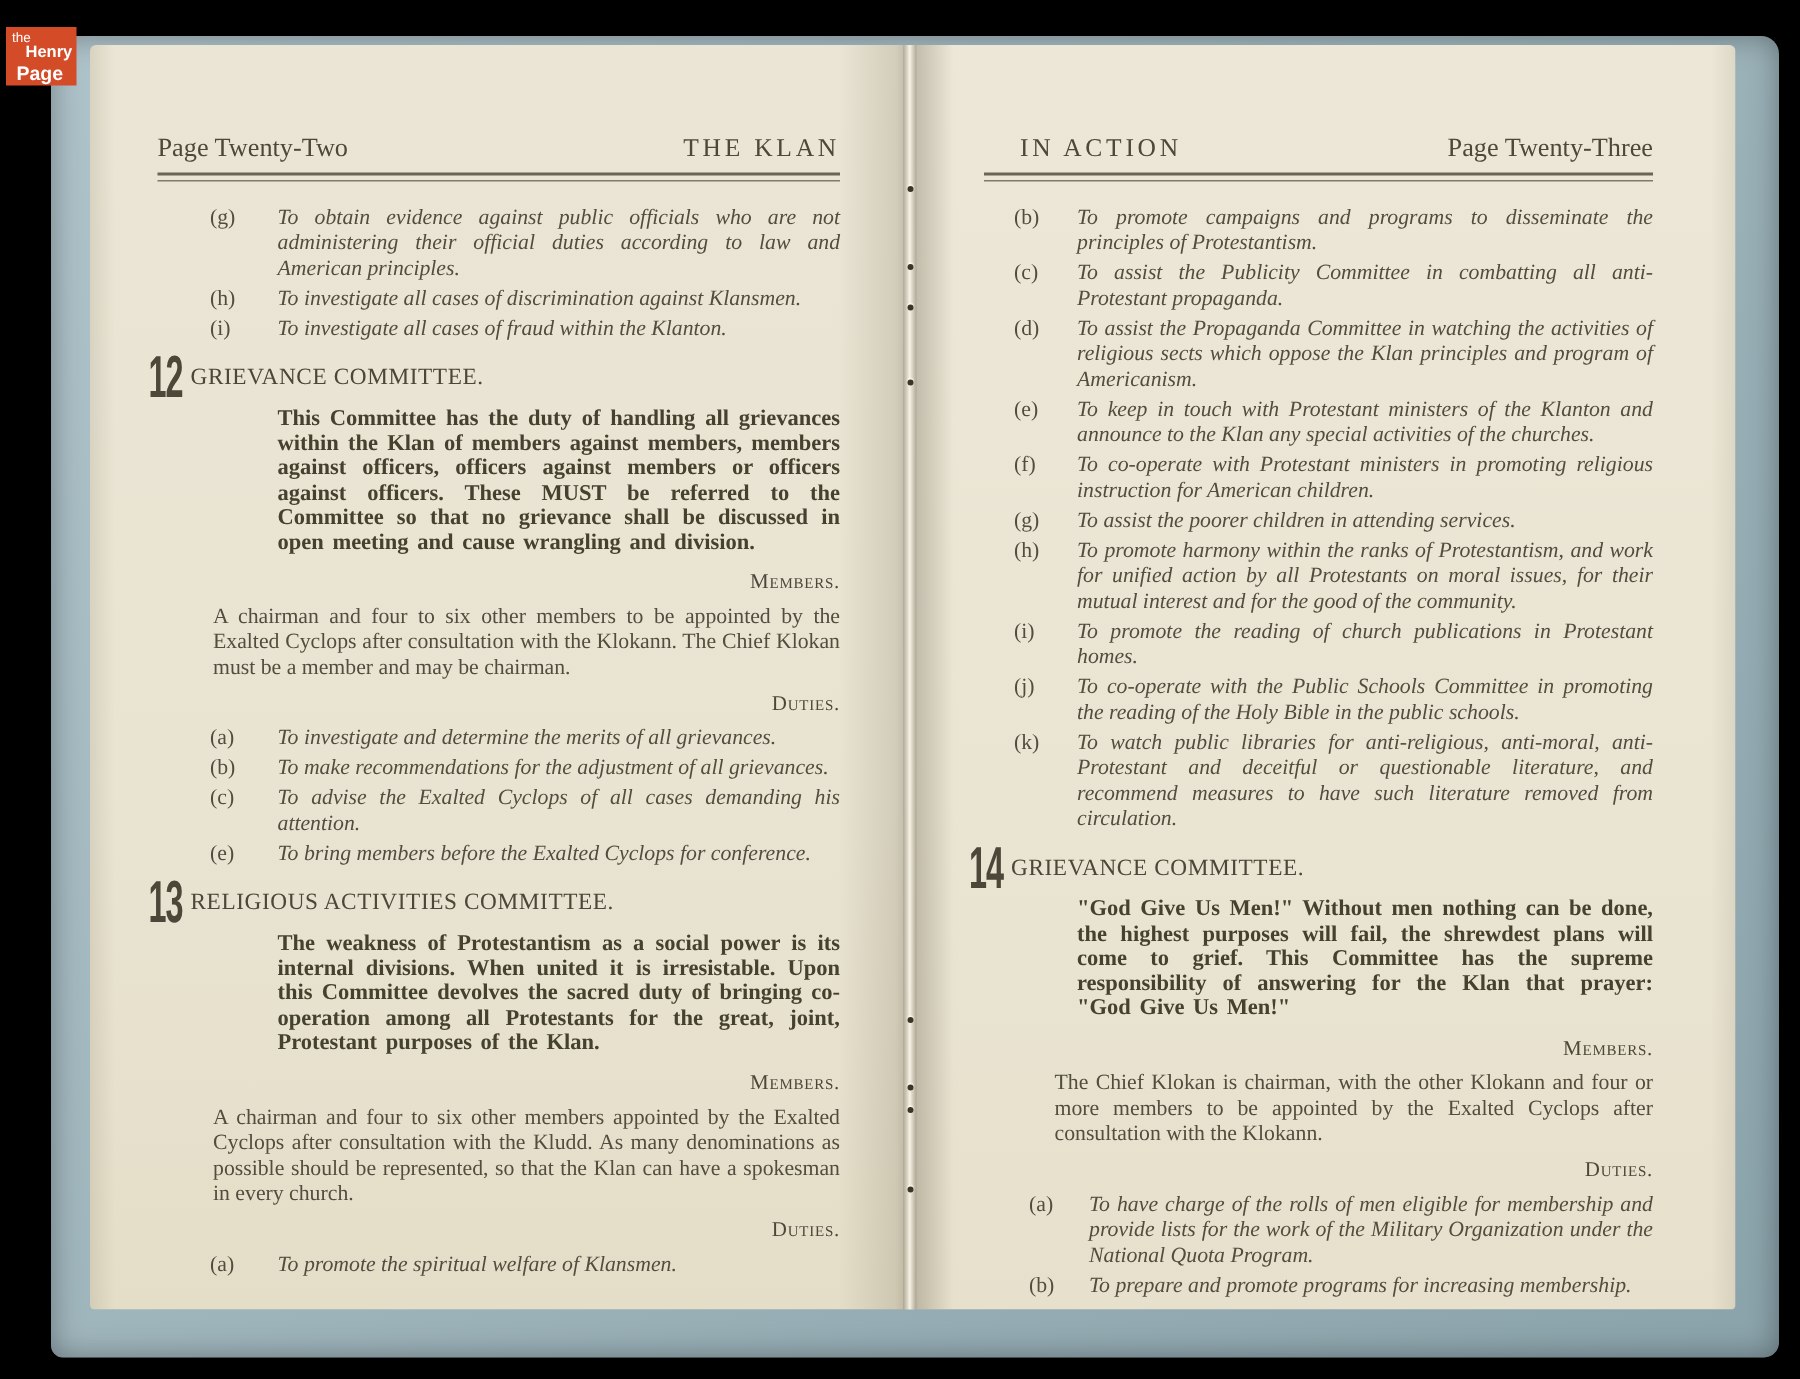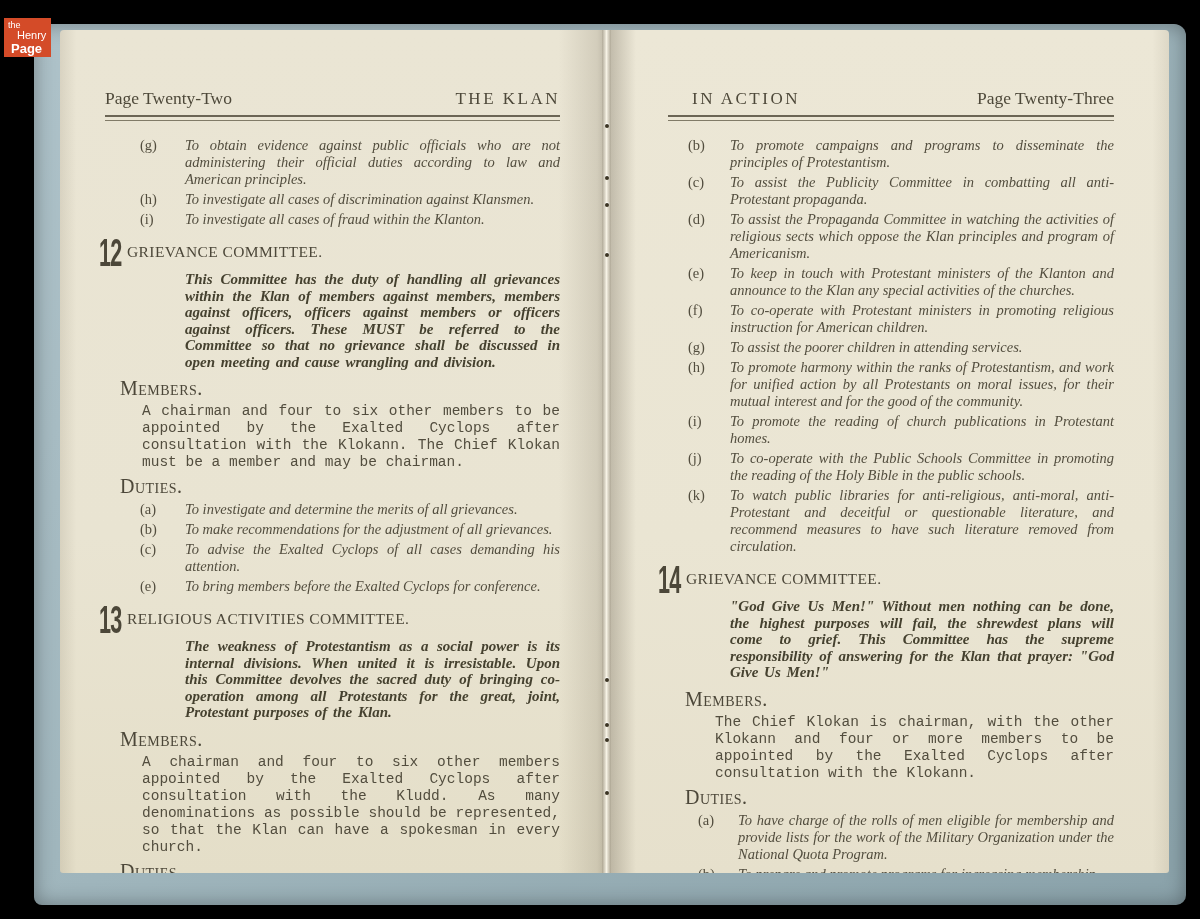--- a/index.html
+++ b/index.html
@@ -24,21 +24,20 @@
     left:26px; width:548px; border-radius:4px 0 0 3px;
     background:
       linear-gradient(to right, rgba(90,80,60,0.12) 0%, rgba(90,80,60,0) 3%, rgba(90,80,60,0) 91%, rgba(90,80,60,0.16) 98%, rgba(70,60,45,0.30) 100%),
       linear-gradient(to bottom, #eae5d4 0%, #e9e4d2 60%, #e4dec8 100%);
   }
   .page-right {
     left:574px; width:549px; border-radius:0 4px 3px 0;
     background:
       linear-gradient(to left, rgba(90,80,60,0.10) 0%, rgba(90,80,60,0) 3%, rgba(90,80,60,0) 95%, rgba(70,60,45,0.28) 100%),
       linear-gradient(to bottom, #ece7d6 0%, #eae5d3 60%, #e6e0cc 100%);
-    padding-left: 12px;
   }
 
   
   .gutter {
     position:absolute; left:568px; top:6px; width:9px; height:843px;
     background:linear-gradient(to right, rgba(77,66,46,0.18) 0%, rgba(250,246,233,0.95) 50%, rgba(77,66,46,0.16) 100%);
   }
   .stitch {
     position:absolute; left:3px; width:4px; height:4px; border-radius:50%;
     background:#3c3524; box-shadow:0 -1px 1px rgba(255,255,255,0.8);
@@ -76,43 +75,43 @@
   .page-right .sec-head { margin-left:-2px; }
   .sec-num {
     position:absolute; left:-28px; top:-2px;
     font-family:"Liberation Sans",sans-serif; font-weight:bold;
     font-size:30px; letter-spacing:-1px; color:#4c4739;
     transform:scale(0.72,1.32); transform-origin:top left;
   }
   .sec-title { font-size:15.5px; letter-spacing:0.4px; color:#4c4739; }
 
   .lede {
-    margin:10px 0 10px 45px; font-weight:bold; font-style:italic;
+    margin:10px 0 10px 45px; font-weight:bold; 
     font-size:15px; line-height:16.5px; text-align:justify;
     color:#45412f; word-spacing:2px;
   }
   .page-right .lede { margin-left:42px; }
 
   .subhead {
     margin:6px 0 6px -20px; font-variant:small-caps;
-    font-size:20px; letter-spacing:0.5px; color:#4c4739;
+    font-size:14px; letter-spacing:0.5px; color:#4c4739;text-align:right;
   }
   .page-right .subhead { margin-left:-3px; }
 
-  .para { margin:0 0 7px 2px; text-align:justify;font-family:Liberation Mono, monospace; }
+  .para { margin:0 0 7px 2px; text-align:justify; }
   .page-right .para { margin-left:27px; }
 
   
   .hf-logo {
     position:absolute; left:4px; top:18px; width:47px; height:39px;
     background:#d44b28; color:#ffffff;
     font-family:"Liberation Sans",sans-serif;
   }
   .hf-the   { display:block; font-size:9px;  line-height:9px;  margin:3px 0 0 4px; }
-  .hf-henry { display:block; font-size:11px; line-height:11px; font-weight:normal; margin:0 0 0 13px; }
+  .hf-henry { display:block; font-size:11px; line-height:11px; font-weight:bold; margin:0 0 0 13px; }
   .hf-ford  { display:block; font-size:13px; line-height:13px; font-weight:bold; margin:1px 0 0 7px; }
 </style>
 </head>
 <body>
 
 <div class="book">
 
   <div class="page page-left">
     <div class="runhead">
       <span class="rh-num">Page Twenty-Two</span>

